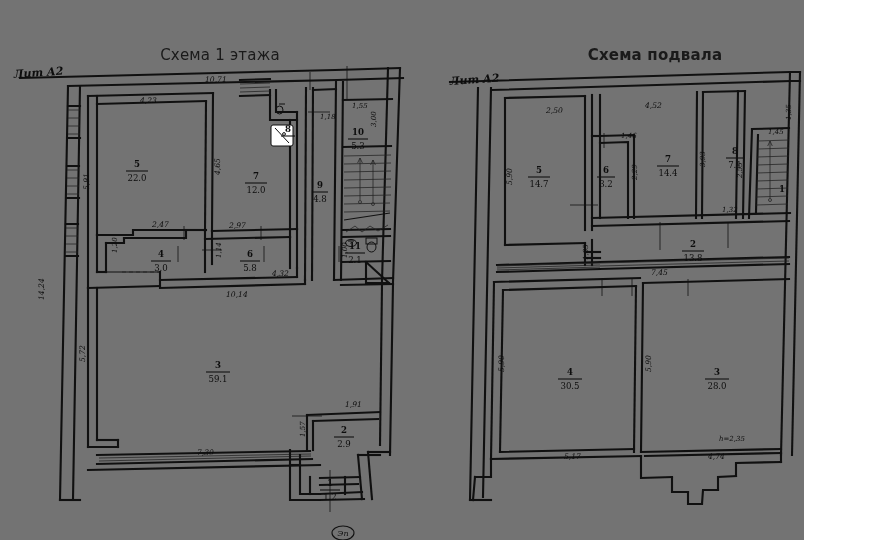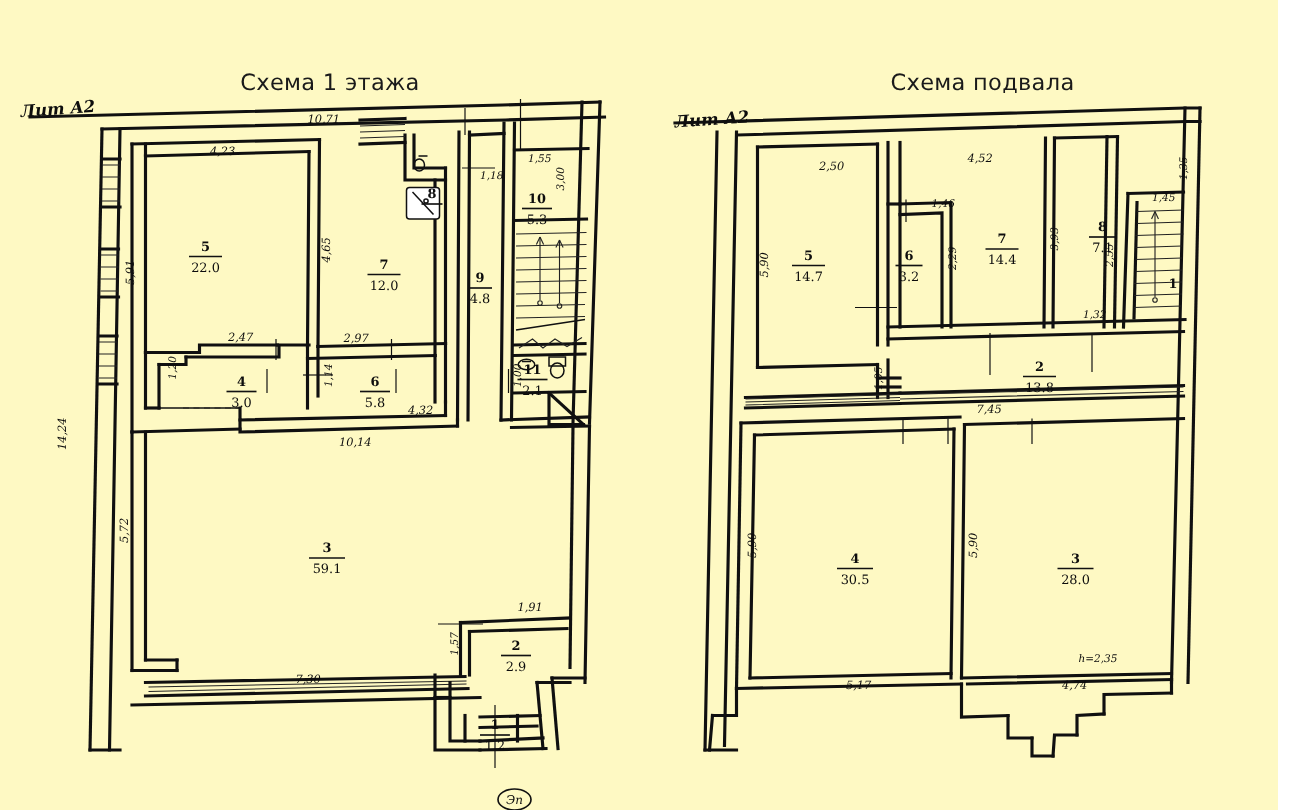--- a/index.html
+++ b/index.html
@@ -1,20 +1,20 @@
 <!DOCTYPE html>
 <html><head>
 <meta charset="utf-8">
 <style>
   html,body{margin:0;padding:0;background:#ffffff;}
   body{width:870px;height:540px;font-family:"DejaVu Sans","Liberation Sans",sans-serif;overflow:hidden;}
-  #stage{position:relative;width:804px;height:540px;background:#fef9c3;padding-left:48px;}
+  #stage{position:relative;width:804px;height:540px;background:#737373;}
   .panel{position:absolute;top:0;height:540px;}
   #panel-floor1{left:0;width:440px;}
-  #panel-basement{left:440px;width:430px;}
+  #panel-basement{left:440px;width:430px;font-weight:bold;}
   .plan-title{position:absolute;top:46px;width:100%;text-align:center;font-size:15px;color:#1a1a1a;letter-spacing:.2px;font-family:"DejaVu Sans","Liberation Sans",sans-serif;}
   svg{position:absolute;left:0;top:0;}
   .wall{fill:none;stroke:#101010;stroke-width:2.1;stroke-linejoin:miter;stroke-linecap:square;}
   .wall-thin{fill:none;stroke:#111;stroke-width:1.1;}
   .hair{fill:none;stroke:#222;stroke-width:.75;}
   .dimline{fill:none;stroke:#111;stroke-width:.8;}
   .fixture{fill:none;stroke:#111;stroke-width:1.0;}
   .fixture-fill{fill:#fff;stroke:#111;stroke-width:1.0;}
   text{font-family:"DejaVu Serif","Liberation Serif",serif;fill:#0d0d0d;}
   .dim{font-size:7.6px;font-style:italic;}

